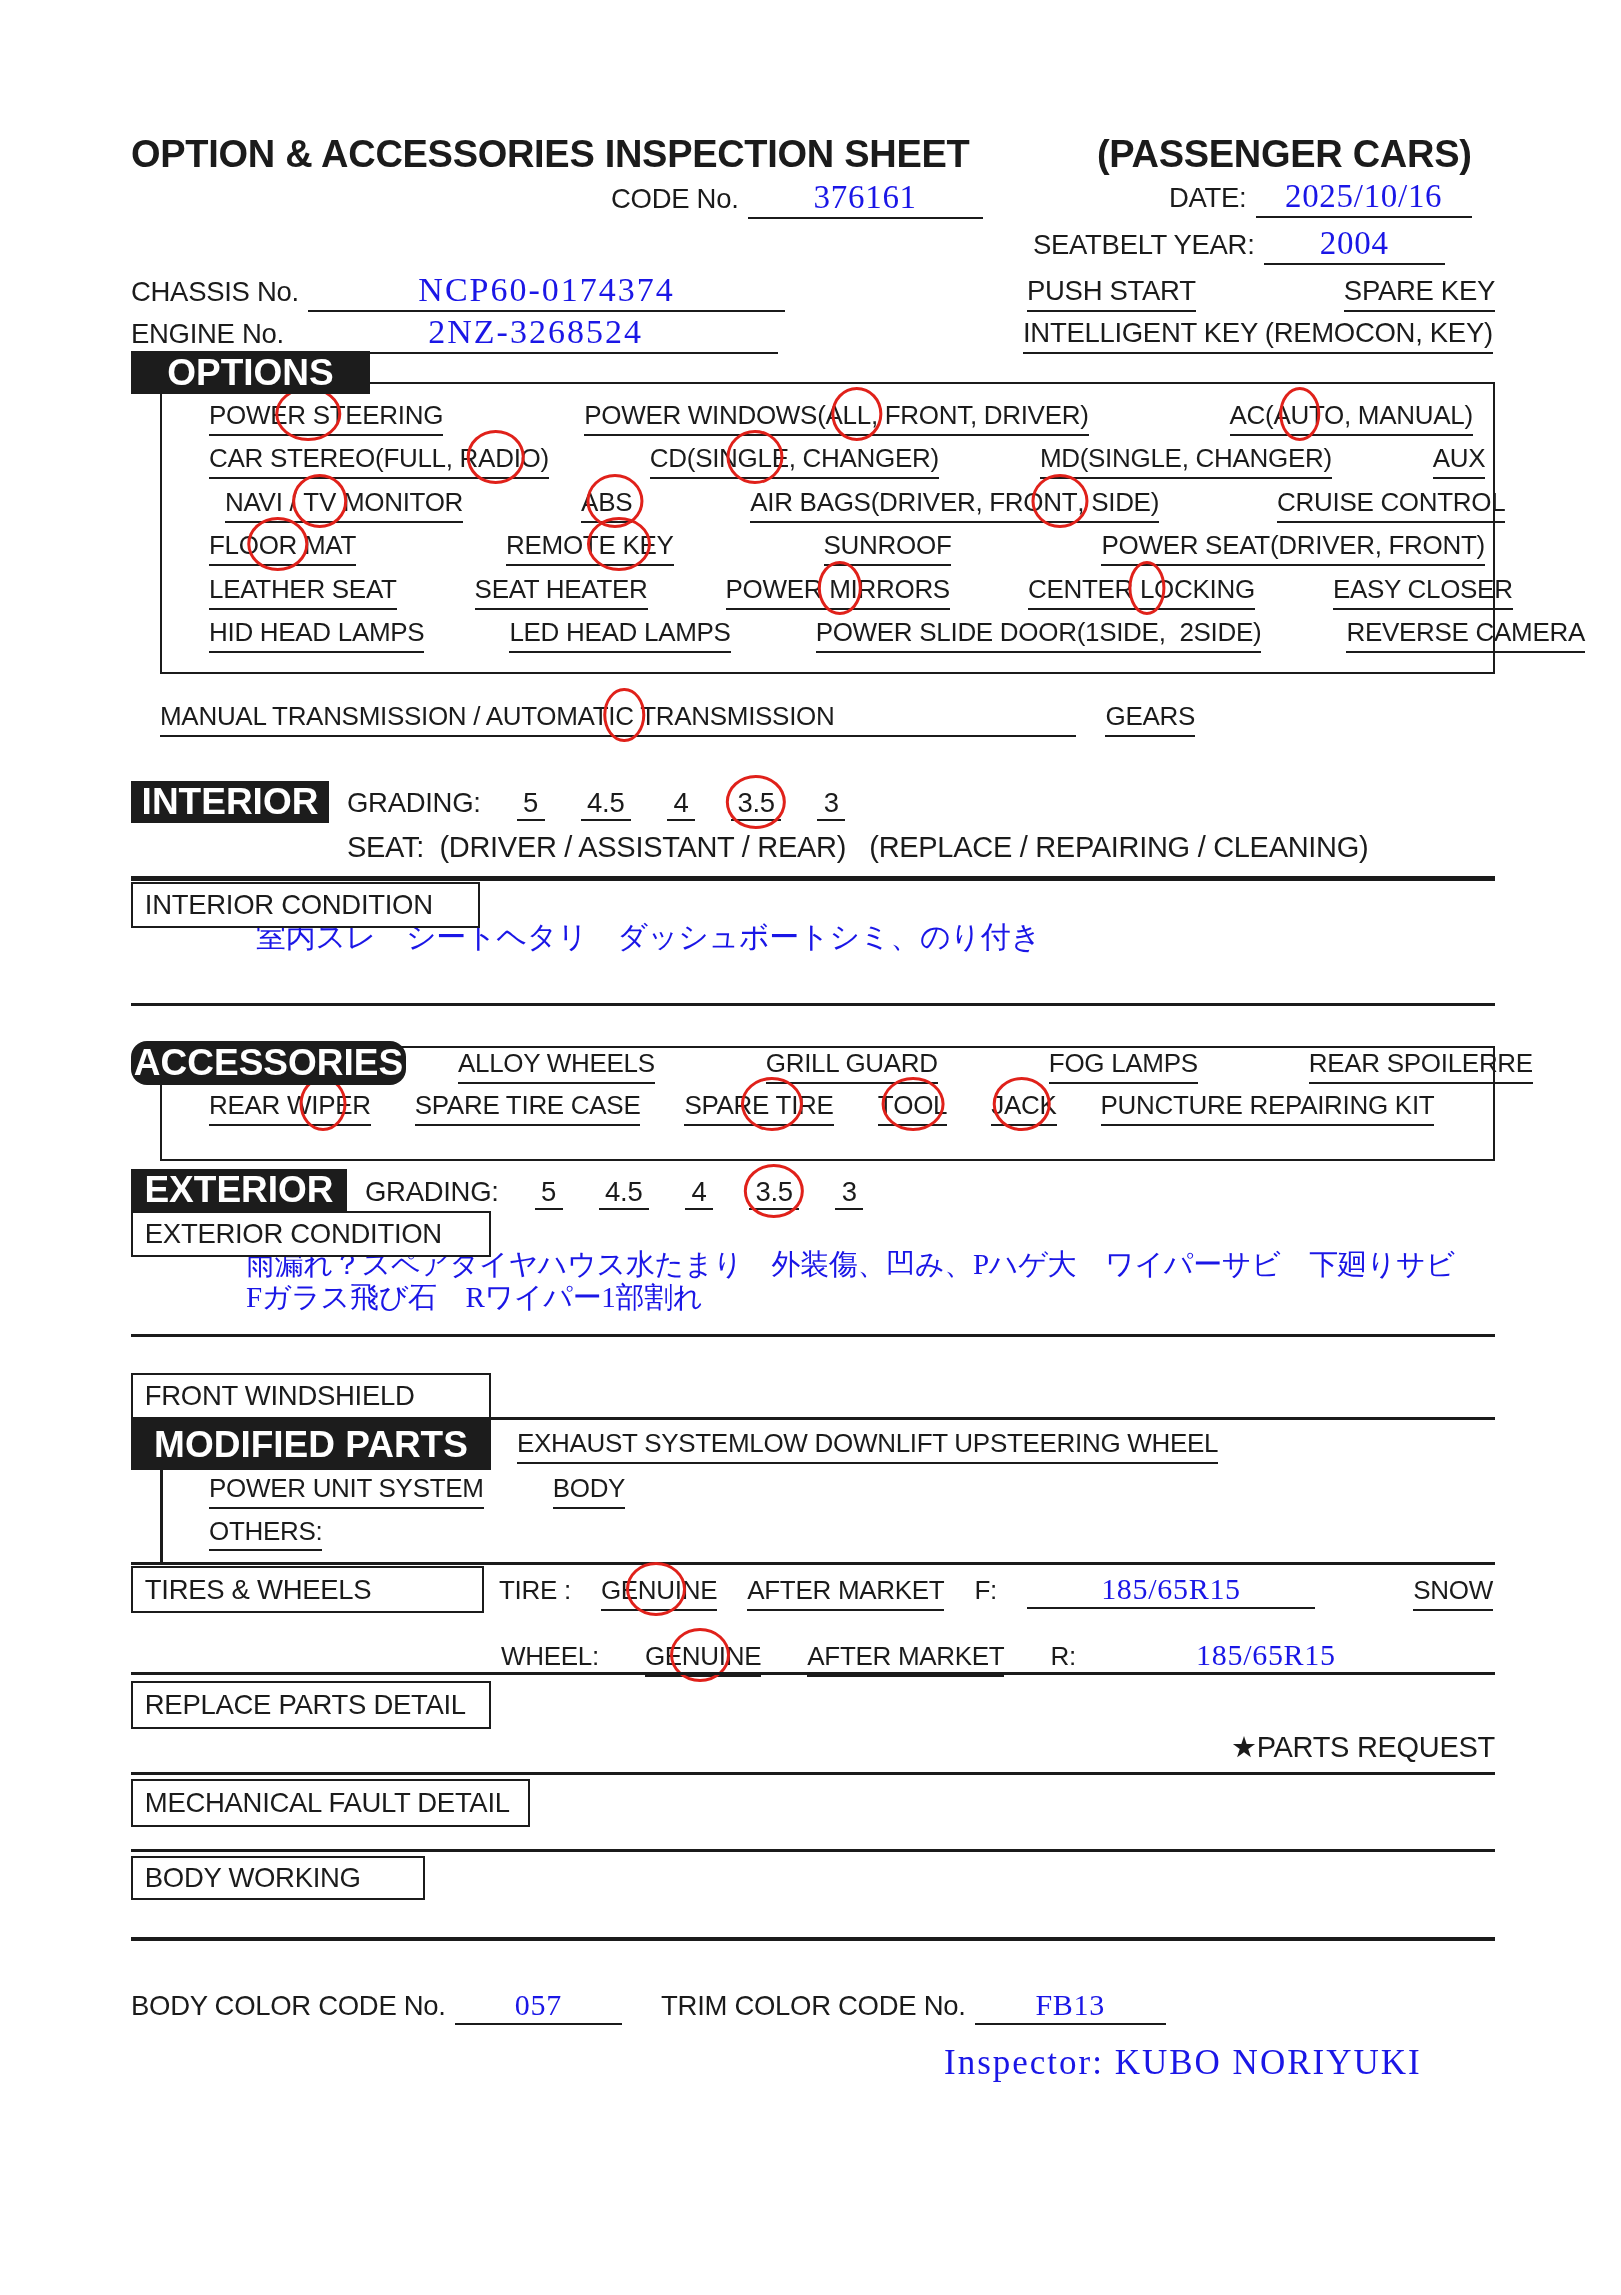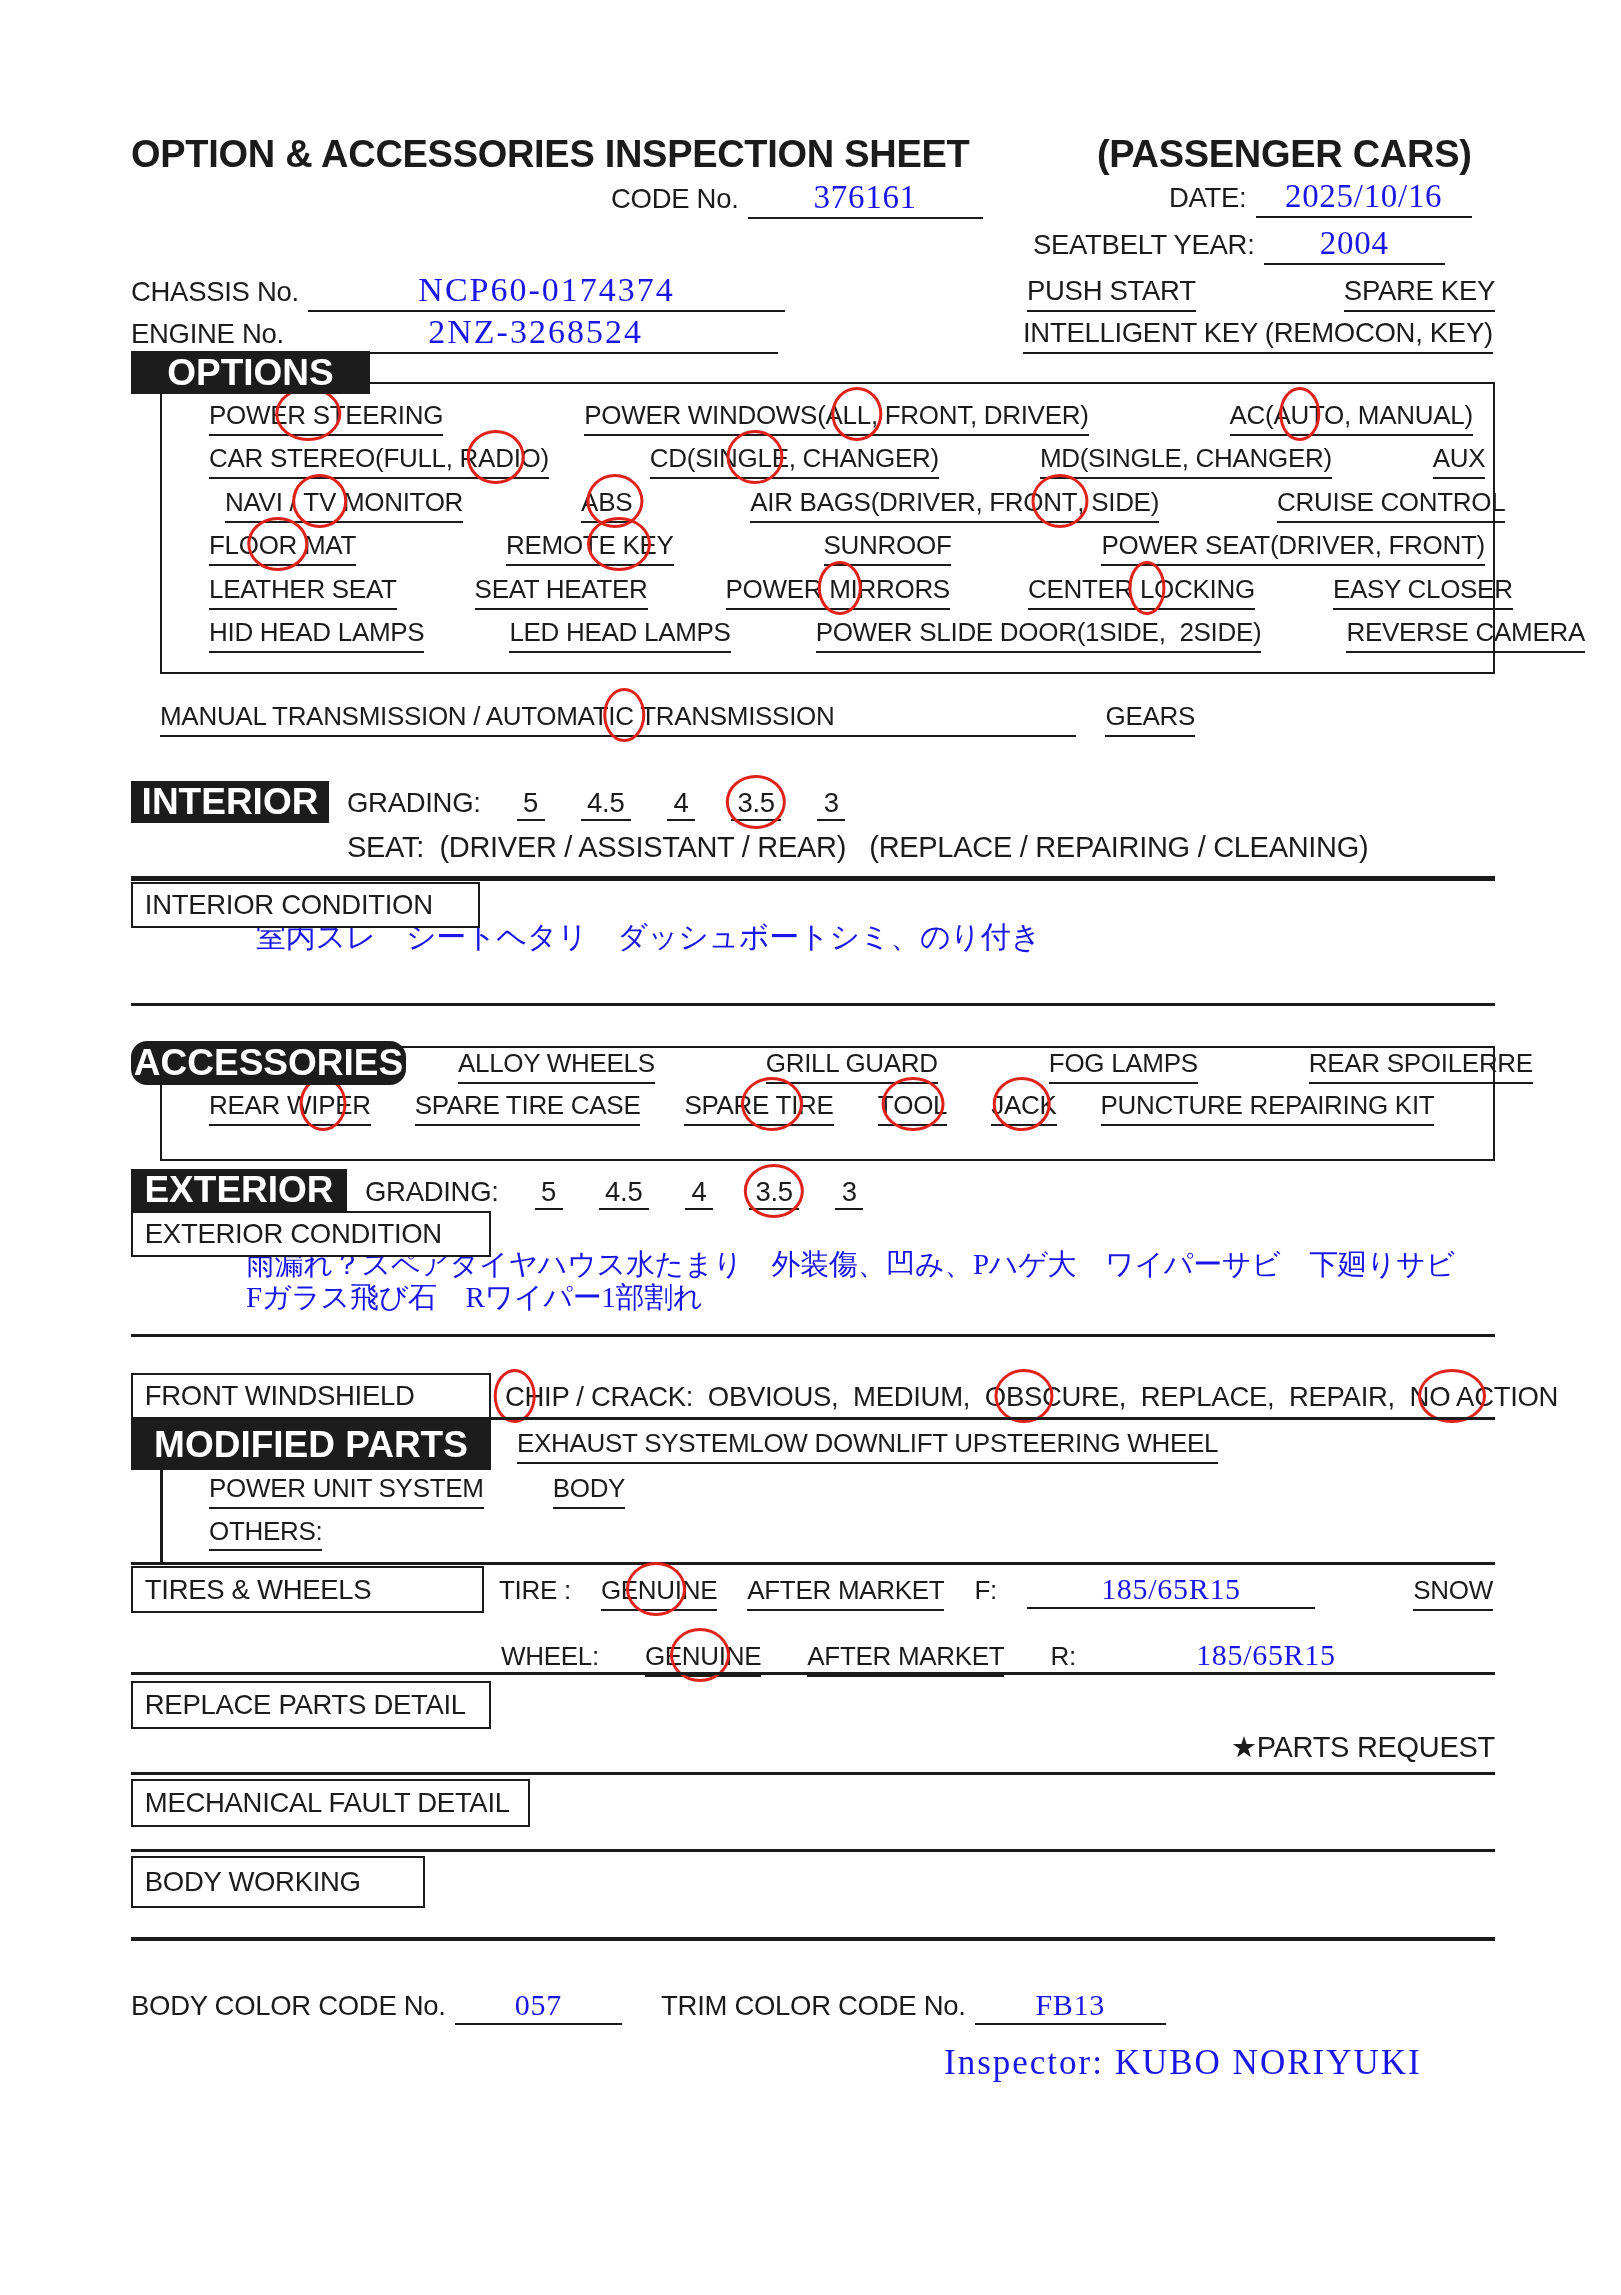--- a/index.html
+++ b/index.html
@@ -119,21 +119,21 @@
   .fill-tire .blue{font-size:30px;}
   #snow{margin-left:auto;}
   #line-f{left:131px;top:1672px;width:1364px;height:3.3px;}
 
   
   #rp-box{left:131px;top:1681px;width:360px;height:48px;}
   #parts-req{position:absolute;right:127px;top:1730px;font-size:29px;white-space:nowrap;}
   #line-g{left:131px;top:1772px;width:1364px;height:3.3px;}
   #mf-box{left:131px;top:1779px;width:399px;height:48px;}
   #line-h{left:131px;top:1849px;width:1364px;height:3.3px;}
-  #bw-box{left:131px;top:1856px;width:294px;height:52px;}
+  #bw-box{left:131px;top:1856px;width:294px;height:44px;}
   #line-i{left:131px;top:1937px;width:1364px;height:3.9px;}
 
   
   #color-row{left:131px;top:1988px;}
   #body-color-fill{width:167px;}
   #trim-lbl{margin-left:30px;}
   #trim-fill{width:191px;}
   #color-row .blue{font-size:30px;}
   #inspector{position:absolute;left:944px;top:2043px;font-size:35px;letter-spacing:2px;white-space:nowrap;}
 </style>
@@ -277,21 +277,20 @@
   <div class="wbox" id="ext-cond-box">
       <span>EXTERIOR CONDITION</span>
     </div>
   <div class="jp" id="ext-jp1">雨漏れ？スペアタイヤハウス水たまり　外装傷、凹み、Pハゲ大　ワイパーサビ　下廻りサビ</div>
   <div class="jp" id="ext-jp2">Fガラス飛び石　Rワイパー1部割れ</div>
   <div class="hline" id="line-c"></div>
 
   <div class="wbox" id="fw-box">
       <span>FRONT WINDSHIELD</span>
     </div>
-  <div id="fw-line"><span class="circ">C</span><span>HIP / CRACK: &nbsp;OBVIOUS, &nbsp;MEDIUM, &nbsp;O</span><span class="circ">BS</span><span>CURE, &nbsp;REPLACE, &nbsp;REPAIR, &nbsp;N</span><span class="circ">O A</span><span>CTION</span></div>
   <div class="hline" id="line-d"></div>
   <div class="chip" id="mod-chip">MODIFIED PARTS</div>
   <div class="optrow" id="mod-r1">
       <span class="opt u"><span>EXHAUST SYSTEM</span></span>
       <span class="opt u"><span>LOW DOWN</span></span>
       <span class="opt u"><span>LIFT UP</span></span>
       <span class="opt u"><span>STEERING WHEEL</span></span>
     </div>
   <div class="optrow" id="mod-r2">
       <span class="opt u"><span>POWER UNIT SYSTEM</span></span>

